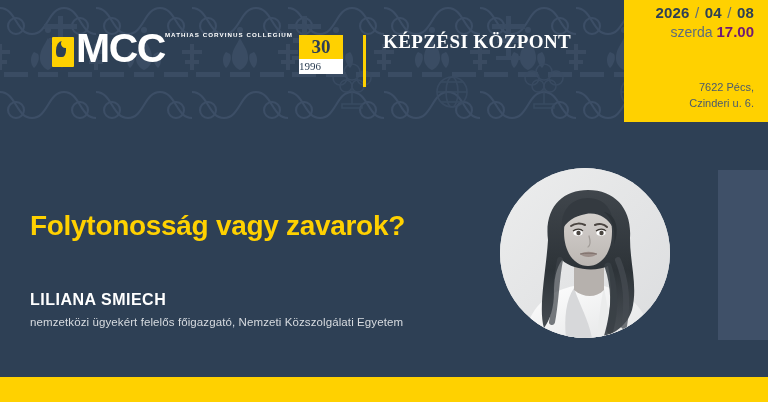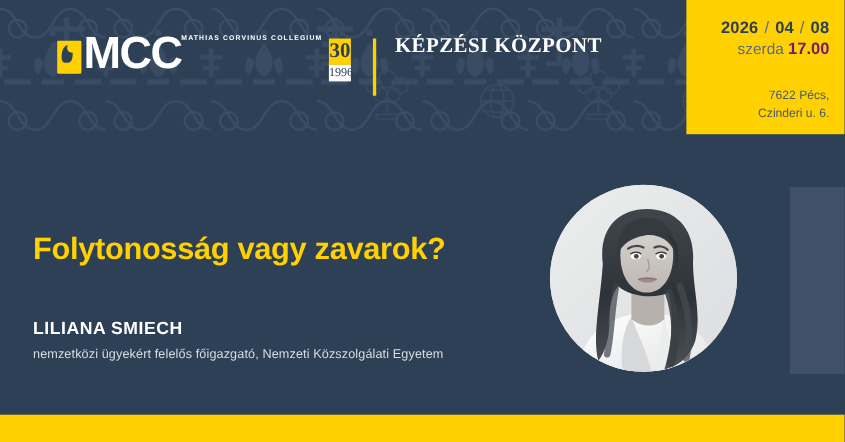--- a/index.html
+++ b/index.html
@@ -21,21 +21,21 @@
   .pattern{
     position:absolute;inset:0;
     opacity:1;
   }
 
   
   .date-panel{
     position:absolute;left:624px;top:0;width:144px;height:122px;
     background:#ffd100;
     box-sizing:border-box;
-    padding:17px 14px 10px 10px;
+    padding:4px 14px 10px 10px;
     display:flex;flex-direction:column;justify-content:space-between;
     align-items:flex-end;
   }
   .date-line{
     font-size:15px;font-weight:bold;color:#2e4055;
     letter-spacing:.2px;line-height:1.15;text-align:right;
     white-space:nowrap;
   }
   .date-line .sep{font-weight:normal;color:#5d6b7d;padding:0 1px;}
   .time-line{
@@ -71,21 +71,21 @@
     font-family:"Liberation Sans", sans-serif;
     font-size:41px;font-weight:bold;color:#ffffff;
     letter-spacing:-1.5px;line-height:.92;
   }
   .mcc-sub{
     font-size:6.2px;font-weight:bold;color:#ffffff;
     letter-spacing:1.05px;margin-top:1px;white-space:nowrap;
     text-align:center;
   }
   .badge{
-    margin-left:6px;margin-top:5px;width:20px;
+    margin-left:6px;margin-top:5px;width:44px;
     display:flex;flex-direction:column;
   }
   .badge-30{
     background:#ffd100;color:#2e4055;
     font-family:"Liberation Serif", serif;
     font-size:19px;font-weight:bold;text-align:center;
     line-height:24px;height:24px;
   }
   .badge-1996{
     background:#ffffff;color:#2e4055;

